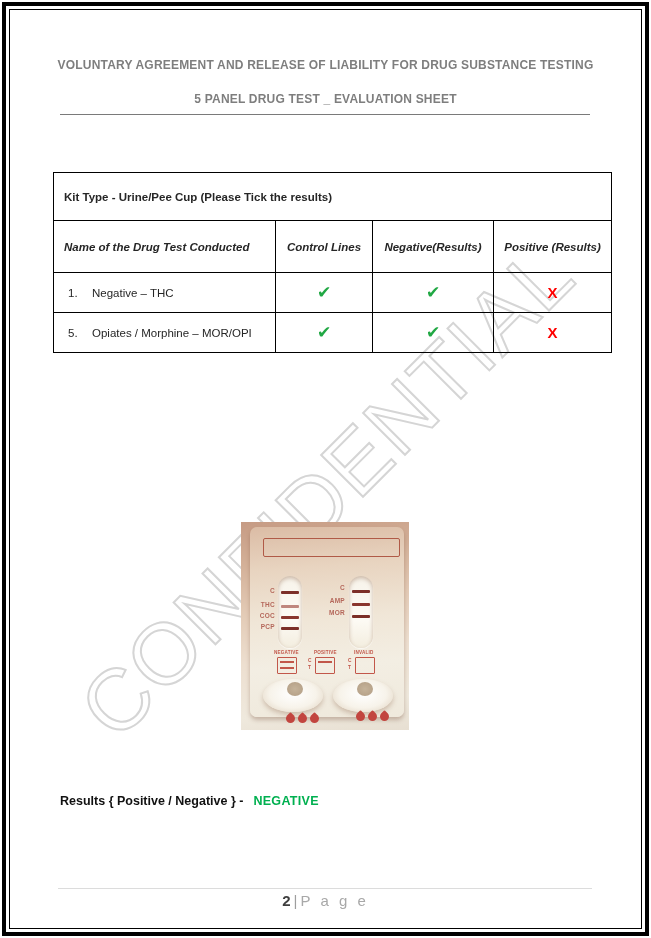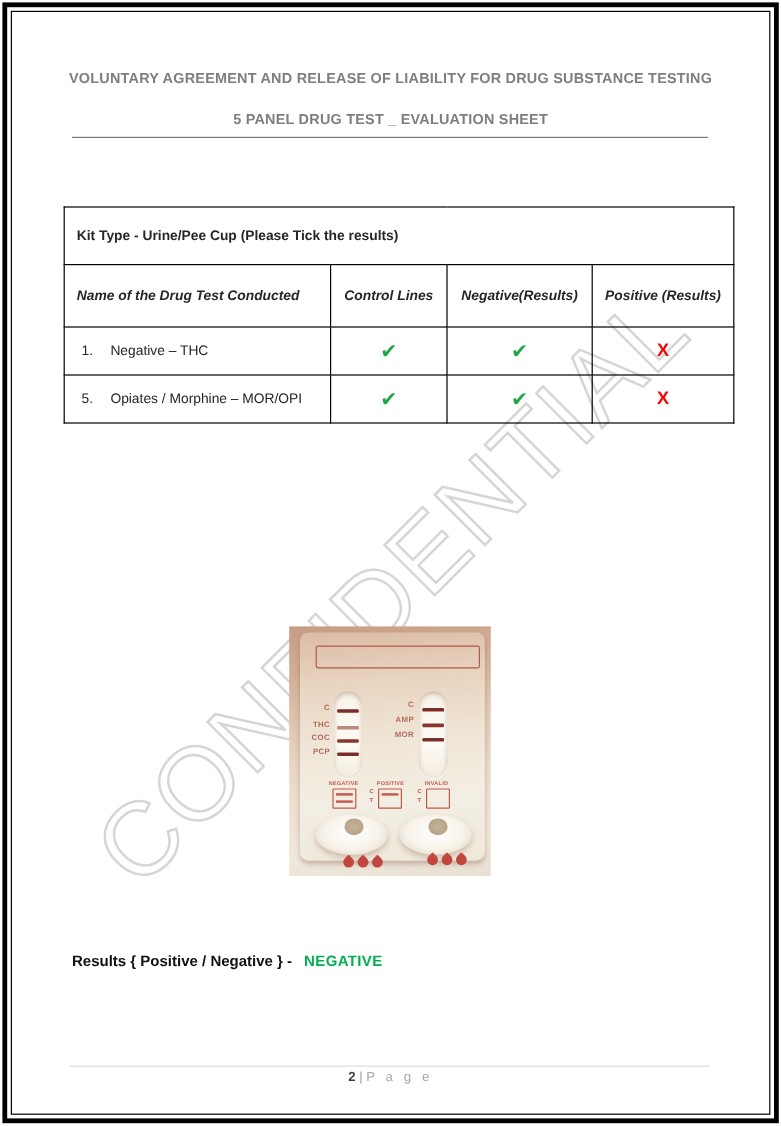--- a/index.html
+++ b/index.html
@@ -82,21 +82,21 @@
 
   
   .result-line { position:absolute; left:60px; top:794px; z-index:1;
     font-size:12.5px; font-weight:bold; color:#111; }
   .result-value { color:#00b050; margin-left:10px; letter-spacing:.3px; }
 
   
   .footer-rule { position:absolute; left:58px; top:888px; width:534px;
     border-top:1.5px solid #dcdcdc; z-index:1; }
   .footer-text { position:absolute; left:0; right:0; top:892px; text-align:center;
-    font-size:11px; z-index:1; }
+    font-size:15px; z-index:1; }
   .footer-text .pg-num { color:#3f3f3f; font-weight:bold; }
   .footer-text .pg-sep { color:#9e9e9e; margin:0 3px; }
   .footer-text .pg-label { color:#a8a8a8; letter-spacing:3px; }
 </style>
 </head>
 <body>
 
 <div class="page">
   <div class="frame-outer"></div>
   <div class="frame-inner"></div>

